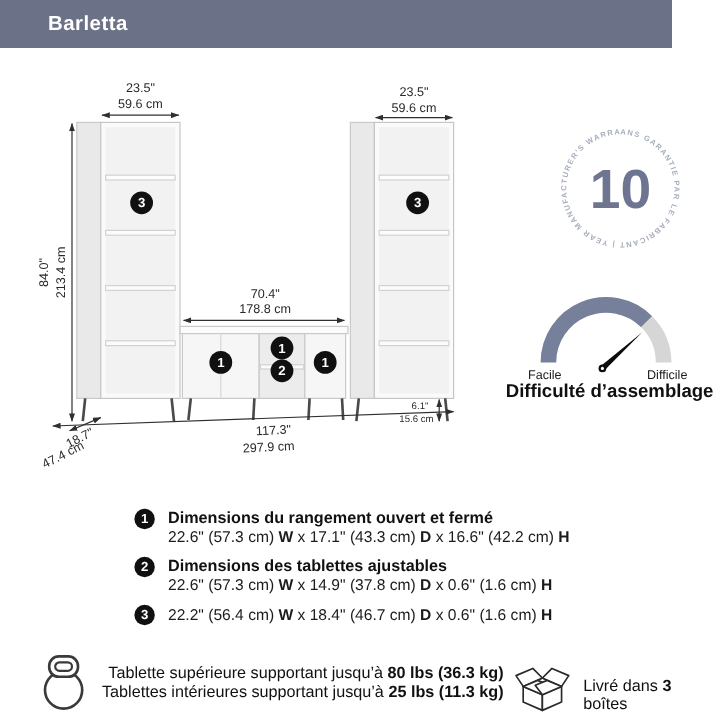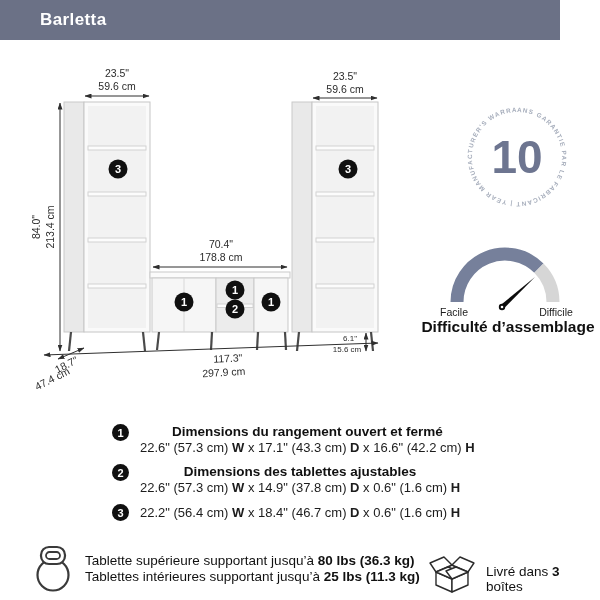--- a/index.html
+++ b/index.html
@@ -21,25 +21,25 @@
   
   .gauge-label{font-size:10.5px;fill:#1c1c1c;}
   .gauge-title{position:absolute;left:412px;top:318px;width:192px;text-align:center;
                font-weight:700;font-size:15.5px;color:#101010;}
   
   .legend{position:absolute;left:112px;top:424px;}
   .lrow{display:flex;align-items:flex-start;margin-bottom:9px;}
   .lbadge{width:17px;height:17px;border-radius:50%;background:#101010;color:#fff;
           font-size:11px;font-weight:700;display:flex;align-items:center;justify-content:center;
           margin-right:11px;margin-top:0px;flex:0 0 17px;}
-  .ltitle{font-weight:700;font-size:13.5px;line-height:15px;color:#111;text-align:center;}
+  .ltitle{font-weight:700;font-size:13.5px;line-height:15px;color:#111;}
   .ldims{font-size:13px;line-height:15px;margin-top:1px;color:#1c1c1c;}
   
   .footer-weight{position:absolute;left:33px;top:545px;display:flex;align-items:center;}
-  .wlines{margin-left:12px;font-size:13.5px;line-height:16px;color:#111;}
+  .wlines{margin-left:12px;font-size:13.5px;line-height:16px;color:#111;text-align:right;}
   .footer-box{position:absolute;left:428px;top:550px;display:flex;align-items:flex-end;}
   .delivery{margin-left:10px;font-size:13.5px;color:#111;}
 </style>
 </head>
 <body>
 
 <div class="page">
 
   <div class="header">
     <span class="header-title">Barletta</span>

